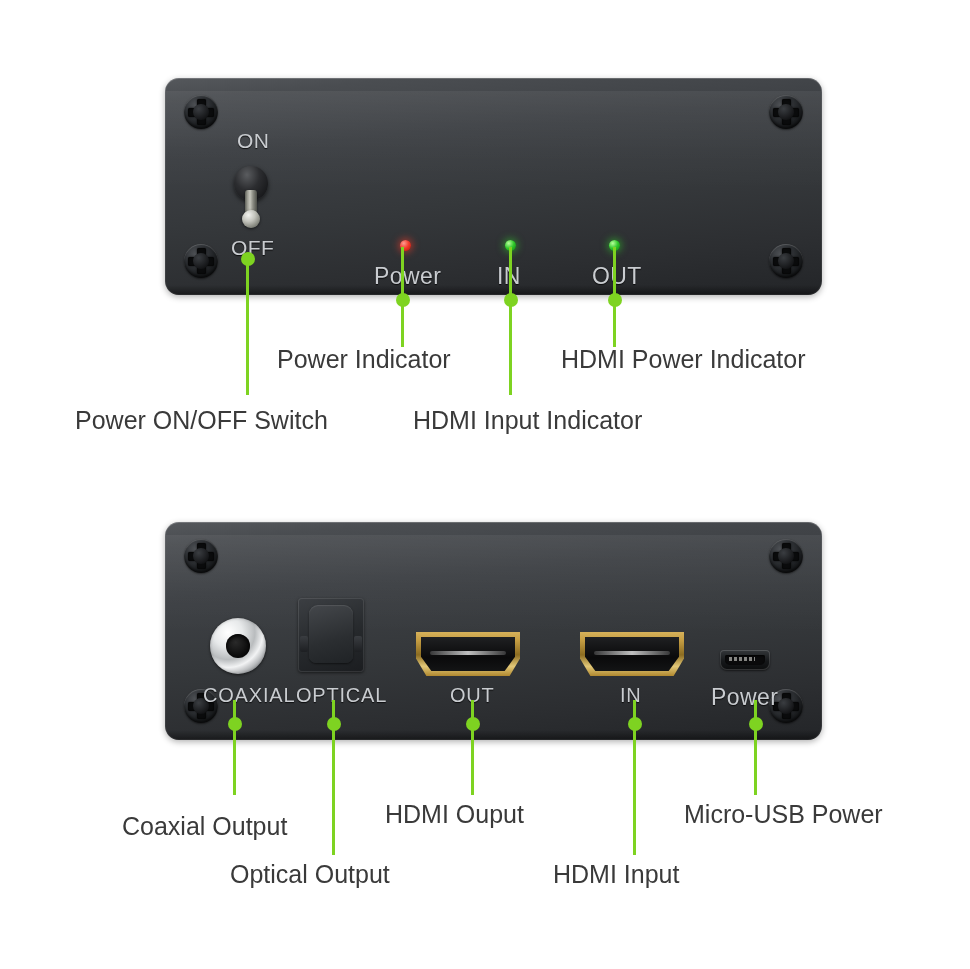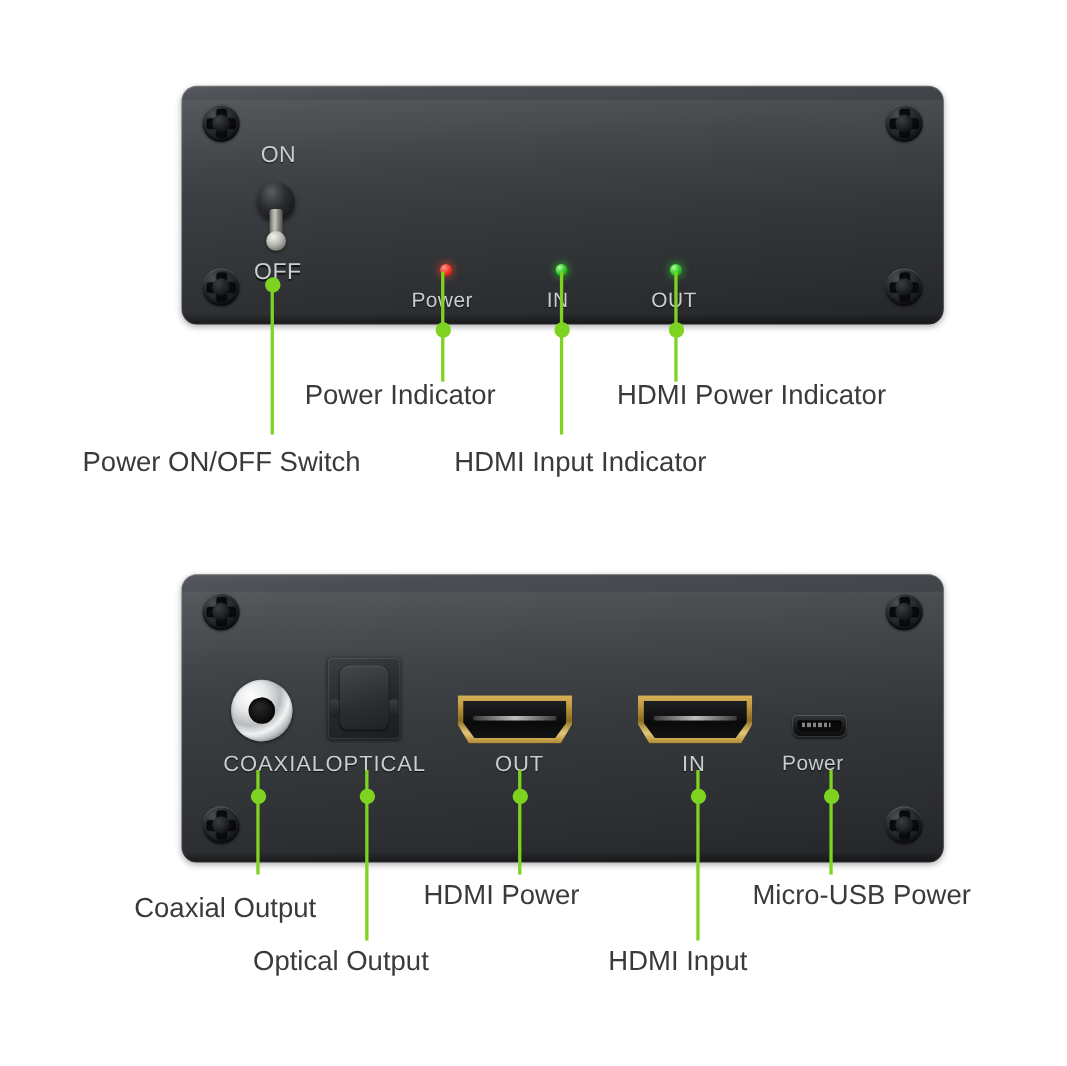--- a/index.html
+++ b/index.html
@@ -3,50 +3,50 @@
 <meta charset="utf-8">
 <style>
   html,body{margin:0;padding:0;background:#ffffff;}
   body{width:970px;height:969px;position:relative;overflow:hidden;
        font-family:"Liberation Sans","DejaVu Sans",sans-serif;
        -webkit-font-smoothing:antialiased;}
 
   
   .device{position:absolute;border-radius:14px;overflow:hidden;
           background:linear-gradient(175deg,#55585c 0%,#4a4d51 8%,#3e4145 28%,#35383b 55%,#2c2e31 80%,#232528 100%);
-          box-shadow:0 2px 6px rgba(0,0,0,.30), inset 0 1px 0 rgba(255,255,255,.13);padding-left:36px;}
+          box-shadow:0 2px 6px rgba(0,0,0,.30), inset 0 1px 0 rgba(255,255,255,.13);}
   .device::after{content:"";position:absolute;inset:0;border-radius:14px;
           box-shadow:inset 0 0 0 1px rgba(255,255,255,.07);pointer-events:none;}
   
   .sheen{position:absolute;left:0;right:0;top:6%;height:46%;
          background:linear-gradient(180deg,rgba(255,255,255,.055),rgba(255,255,255,.015) 60%,rgba(255,255,255,0));
          pointer-events:none;}
   .bevel-bottom{position:absolute;left:0;right:0;bottom:0;height:10px;
          background:linear-gradient(180deg,rgba(0,0,0,0),rgba(0,0,0,.45));pointer-events:none;}
 
   #front-panel{left:165px;top:78px;width:657px;height:217px;}
-  #rear-panel {left:165px;top:522px;width:657px;height:262px;}
+  #rear-panel {left:165px;top:522px;width:657px;height:218px;}
 
   
   .screw{position:absolute;width:34px;height:34px;border-radius:50%;
          background:radial-gradient(circle at 34% 30%,#4e5155 0%,#303337 34%,#16181a 72%,#0b0c0d 100%);
          box-shadow:inset 0 1px 1px rgba(255,255,255,.20), inset 0 -2px 3px rgba(0,0,0,.65),
                     0 1px 2px rgba(0,0,0,.5);}
   .screw i{position:absolute;background:#0a0b0c;border-radius:2px;}
   .screw i.a{left:50%;top:4px;width:9px;height:26px;margin-left:-4.5px;
              box-shadow:inset 0 0 2px #000, 0 0 2px rgba(0,0,0,.8);}
   .screw i.b{top:50%;left:4px;height:9px;width:26px;margin-top:-4.5px;
              box-shadow:inset 0 0 2px #000, 0 0 2px rgba(0,0,0,.8);}
   .screw u{position:absolute;left:9px;top:9px;width:16px;height:16px;border-radius:50%;
            background:radial-gradient(circle at 35% 30%,#3a3d41,#121315 75%);display:block;}
 
   
   .silk{position:absolute;color:#c9ccd0;font-size:21px;letter-spacing:.4px;
         white-space:nowrap;text-shadow:0 1px 1px rgba(0,0,0,.75);}
-  .silk.sm{font-size:19px;}
+  .silk.sm{font-size:23px;}
   .silk.port{font-size:20px;letter-spacing:.8px;}
 
   
   #toggle-switch{position:absolute;left:234px;top:166px;width:34px;height:62px;}
   .tg-base{position:absolute;left:0;top:0;width:34px;height:34px;border-radius:50% 50% 46% 46%;
            background:radial-gradient(ellipse at 38% 26%,#5a5c5f 0%,#2c2d30 42%,#0e0f11 100%);
            box-shadow:0 2px 4px rgba(0,0,0,.6);}
   .tg-shaft{position:absolute;left:11px;top:24px;width:12px;height:27px;border-radius:3px;
             background:linear-gradient(90deg,#5e6058 0%,#9fa096 22%,#c6c7bd 42%,#8c8d84 66%,#4d4f49 100%);
             box-shadow:0 1px 2px rgba(0,0,0,.5);}
@@ -221,21 +221,21 @@
 <div class="cdot" style="left:228px;top:717px;"></div>
 <div class="cline" style="left:233px;top:700px;height:95px;"></div>
 <div class="clabel" style="left:122px;top:800px;margin-top:12px;">Coaxial Output</div>
 
 <div class="cdot" style="left:327px;top:717px;"></div>
 <div class="cline" style="left:332px;top:700px;height:155px;"></div>
 <div class="clabel" style="left:230px;top:860px;">Optical Output</div>
 
 <div class="cdot" style="left:466px;top:717px;"></div>
 <div class="cline" style="left:471px;top:700px;height:95px;"></div>
-<div class="clabel" style="left:385px;top:800px;">HDMI Power</div>
+<div class="clabel" style="left:385px;top:800px;">HDMI Ouput</div>
 
 <div class="cdot" style="left:628px;top:717px;"></div>
 <div class="cline" style="left:633px;top:700px;height:155px;"></div>
 <div class="clabel" style="left:553px;top:860px;">HDMI Input</div>
 
 <div class="cdot" style="left:749px;top:717px;"></div>
 <div class="cline" style="left:754px;top:700px;height:95px;"></div>
 <div class="clabel" style="left:684px;top:800px;">Micro-USB Power</div>
 
 </body></html>

